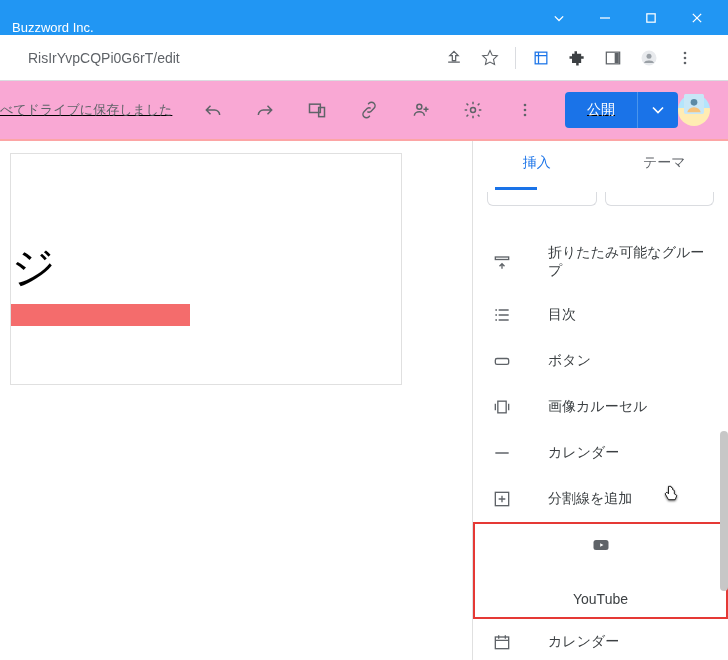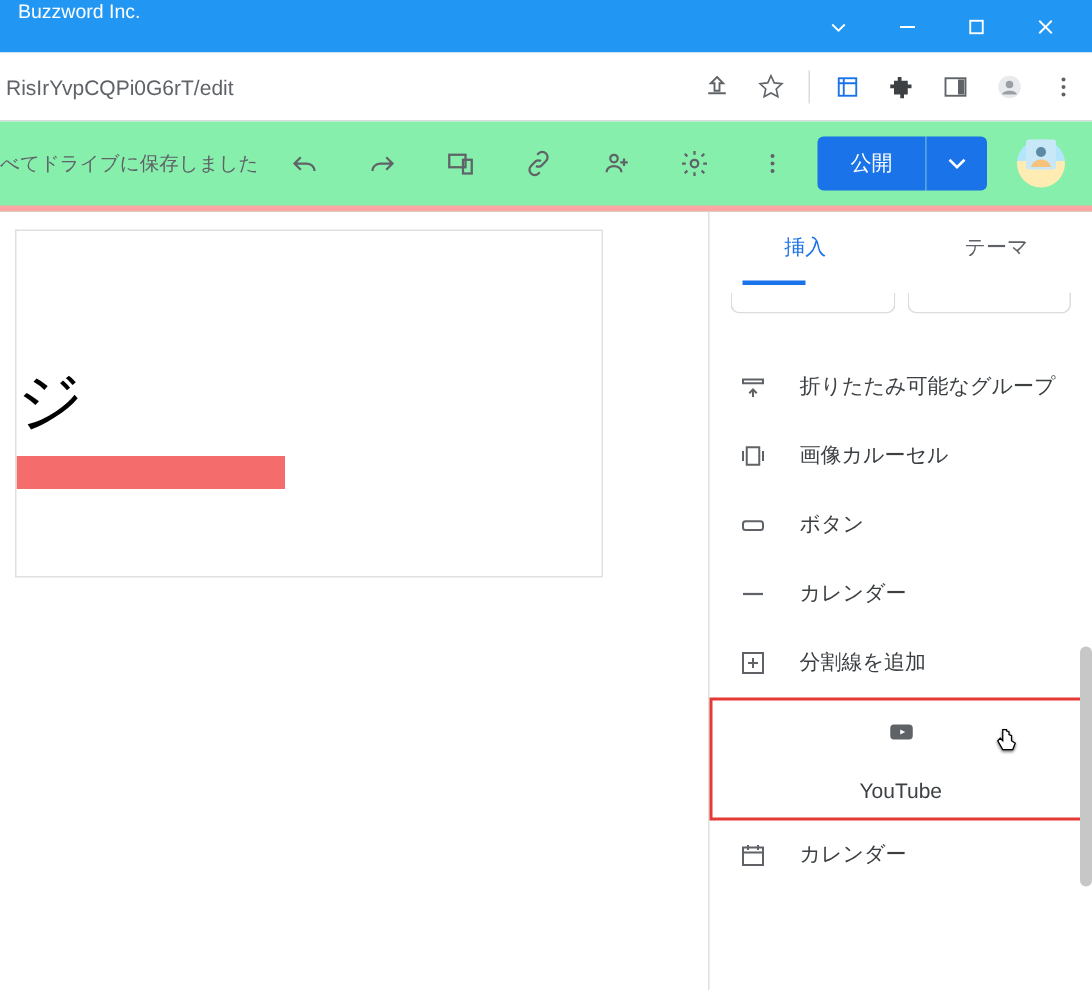--- a/index.html
+++ b/index.html
@@ -1,47 +1,47 @@
 <!DOCTYPE html>
 <html><head>
 <meta charset="utf-8">
 <style>
   * { margin: 0; padding: 0; box-sizing: border-box; }
   body { font-family: "Segoe UI", Arial, sans-serif; width: 728px; height: 660px; overflow: hidden; background: #fff; }
-  .window-titlebar { height: 35px; background: #2196f3; display: flex; align-items: flex-start; justify-content: space-between; padding: 0 8px 0 12px; color: #fff; }
+  .window-titlebar { height: 35px; background: #2196f3; display: flex; align-items: flex-end; justify-content: space-between; padding: 0 8px 0 12px; color: #fff; }
   .window-title { font-size: 13px; }
   .window-controls { display: flex; }
   .win-btn { width: 46px; height: 35px; display: flex; align-items: center; justify-content: center; font-size: 12px; cursor: pointer; }
-  .addr-bar { height: 46px; border-bottom: 1px solid #dadce0; display: flex; align-items: center; padding: 0 4px; background: #fff; }
+  .addr-bar { height: 46px; border-bottom: 1px solid #dadce0; display: flex; align-items: center; padding: 0 28px; background: #fff; }
   .addr-text { flex: 1; font-size: 14px; color: #5f6368; }
   .addr-icons { display: flex; gap: 6px; align-items: center; }
   .addr-icon { width: 30px; height: 30px; display: flex; align-items: center; justify-content: center; color: #5f6368; cursor: pointer; }
-  .toolbar { height: 60px; display: flex; align-items: center; justify-content: space-between; padding: 0 18px 0 0; border-bottom: 4px solid #fca5a5; background: #86efac; }
+  .toolbar { height: 60px; display: flex; align-items: center; justify-content: space-between; padding: 0 18px 0 0; border-bottom: 2px solid #fca5a5; background: #f9a8d4; text-decoration: underline; }
   .tb-left { font-size: 13px; color: #5f6368; padding-left: 0; }
   .tb-center { display: flex; gap: 28px; align-items: center; color: #5f6368; }
   .tb-icon { width: 24px; height: 24px; display: flex; align-items: center; justify-content: center; cursor: pointer; }
-  .tb-right { display: flex; align-items: center; gap: 20px; }
+  .tb-right { display: flex; align-items: center; gap: 0; }
   .publish-group { display: flex; }
   .publish-btn { background: #1a73e8; color: #fff; border: none; padding: 8px 22px; font-size: 14px; border-radius: 4px 0 0 4px; cursor: pointer; }
   .publish-drop { background: #1a73e8; color: #fff; border: none; border-left: 1px solid #4a95ec; padding: 8px 10px; border-radius: 0 4px 4px 0; cursor: pointer; }
   .avatar { width: 32px; height: 32px; border-radius: 50%; background: linear-gradient(#b3e5fc 45%, #ffecb3 45%); display: flex; align-items: flex-start; justify-content: center; font-size: 14px; }
   .main-area { display: flex; height: calc(100% - 141px); }
   .editor { flex: 1; position: relative; padding: 12px 10px; overflow: hidden; }
   .page-card { background: #fff; border: 1px solid #e0e0e0; height: 232px; position: relative; overflow: hidden; margin-right: 60px; }
   .page-heading { font-size: 44px; font-family: "Yu Gothic", Arial, sans-serif; position: absolute; top: 84px; left: 0; font-weight: 400; }
   .red-bar { position: absolute; top: 150px; left: 0; width: 179px; height: 22px; background: #f46c6c; }
   .side-panel { width: 256px; border-left: 1px solid #e0e0e0; display: flex; flex-direction: column; position: relative; }
   .side-tabs { display: flex; height: 48px; align-items: center; border-bottom: 1px solid transparent; justify-content: flex-end; }
   .side-tab { flex: 1; text-align: center; font-size: 14px; color: #5f6368; cursor: pointer; padding: 13px 0; }
   .side-tab.active { color: #1a73e8; }
   .tab-indicator { position: absolute; top: 46px; left: 22px; width: 42px; height: 3px; background: #1a73e8; }
   .sub-cards { display: flex; gap: 8px; padding: 6px 14px 0 14px; }
   .sub-card { flex: 1; height: 14px; border: 1px solid #dadce0; border-top: none; border-radius: 0 0 6px 6px; }
   .insert-list { margin-top: 26px; }
-  .insert-item { display: flex; align-items: center; gap: 20px; padding: 12px 18px; font-size: 14px; color: #3c4043; cursor: pointer; position: relative; }
+  .insert-item { display: flex; align-items: center; gap: 35px; padding: 12px 18px; font-size: 14px; color: #3c4043; cursor: pointer; position: relative; }
   .insert-item .icon { width: 22px; height: 22px; display: flex; align-items: center; justify-content: center; color: #5f6368; flex-shrink: 0; }
   .insert-item.highlighted { outline: 2px solid #e53935; outline-offset: -2px; flex-direction: column; }
   .cursor-hand { position: absolute; left: 188px; top: 342px; font-size: 18px; pointer-events: none; filter: drop-shadow(0 1px 1px rgba(0,0,0,0.6)); }
   .scroll-thumb { position: absolute; right: 0; top: 290px; width: 8px; height: 160px; background: #c7c7c7; border-radius: 4px; }
   svg { width: 20px; height: 20px; display: block; }
 </style>
 </head>
 <body>
 
 <div class="window-titlebar">
@@ -206,33 +206,41 @@
             <svg viewBox="0 0 24 24">
               <rect x="4" y="6" width="16" height="3" stroke="#5f6368" stroke-width="1.6" fill="none"></rect>
               <path d="M12 14v6M9 17l3-3 3 3" stroke="#5f6368" stroke-width="1.6" fill="none"></path>
             </svg>
           </span>
           <span>折りたたみ可能なグループ</span>
         </div>
         <div class="insert-item">
           <span class="icon">
             <svg viewBox="0 0 24 24">
+              <path d="M4 6h2M8 6h12M4 12h2M8 12h12M4 18h2M8 18h12" stroke="#5f6368" stroke-width="1.8"></path>
+            </svg>
+          </span>
+          <span>目次</span>
+        </div>
+        <div class="insert-item">
+          <span class="icon">
+            <svg viewBox="0 0 24 24">
+              <rect x="4" y="9" width="16" height="7" rx="2" stroke="#5f6368" stroke-width="1.6" fill="none"></rect>
+            </svg>
+          </span>
+          <span>ボタン</span>
+        </div>
+        <div class="insert-item">
+          <span class="icon">
+            <svg viewBox="0 0 24 24">
               <rect x="7" y="5" width="10" height="14" stroke="#5f6368" stroke-width="1.6" fill="none"></rect>
               <path d="M4 8v8M20 8v8" stroke="#5f6368" stroke-width="1.6"></path>
             </svg>
           </span>
           <span>画像カルーセル</span>
-        </div>
-        <div class="insert-item">
-          <span class="icon">
-            <svg viewBox="0 0 24 24">
-              <rect x="4" y="9" width="16" height="7" rx="2" stroke="#5f6368" stroke-width="1.6" fill="none"></rect>
-            </svg>
-          </span>
-          <span>ボタン</span>
         </div>
         <div class="insert-item">
           <span class="icon">
             <svg viewBox="0 0 24 24">
               <path d="M4 12h16" stroke="#5f6368" stroke-width="1.8"></path>
             </svg>
           </span>
           <span>カレンダー</span>
         </div>
         <div class="insert-item">

